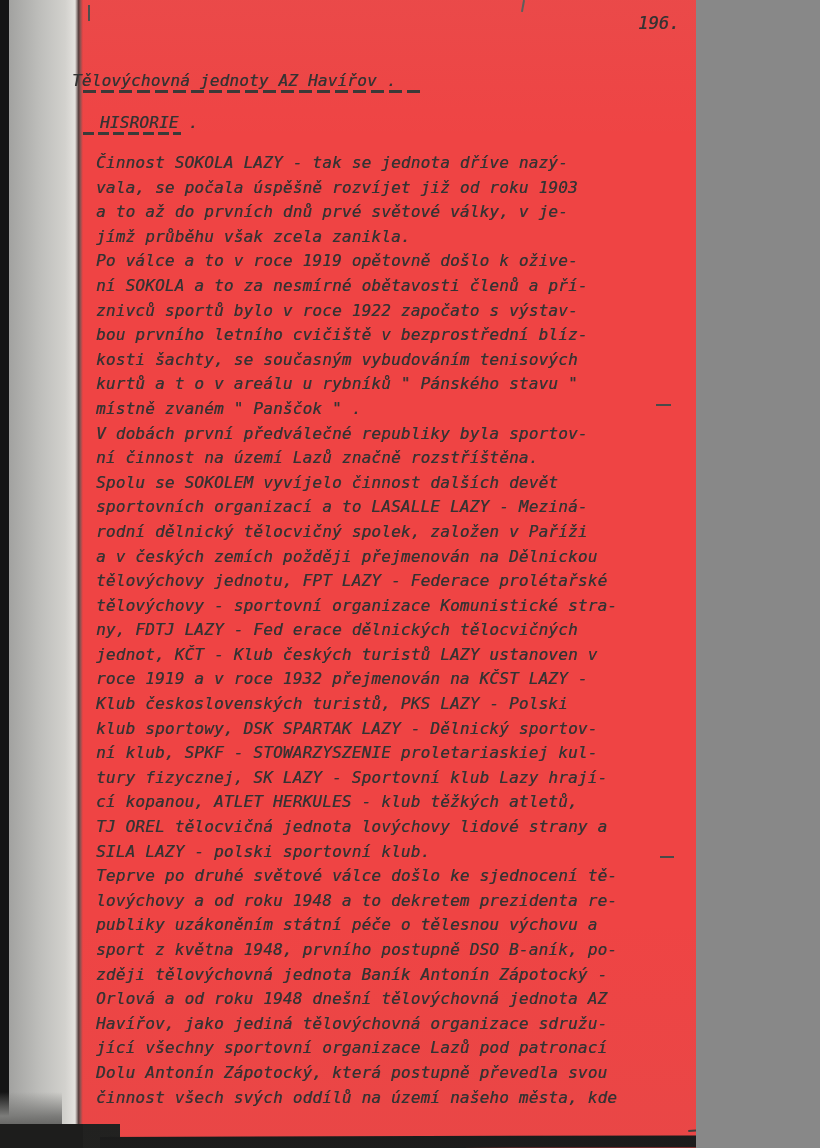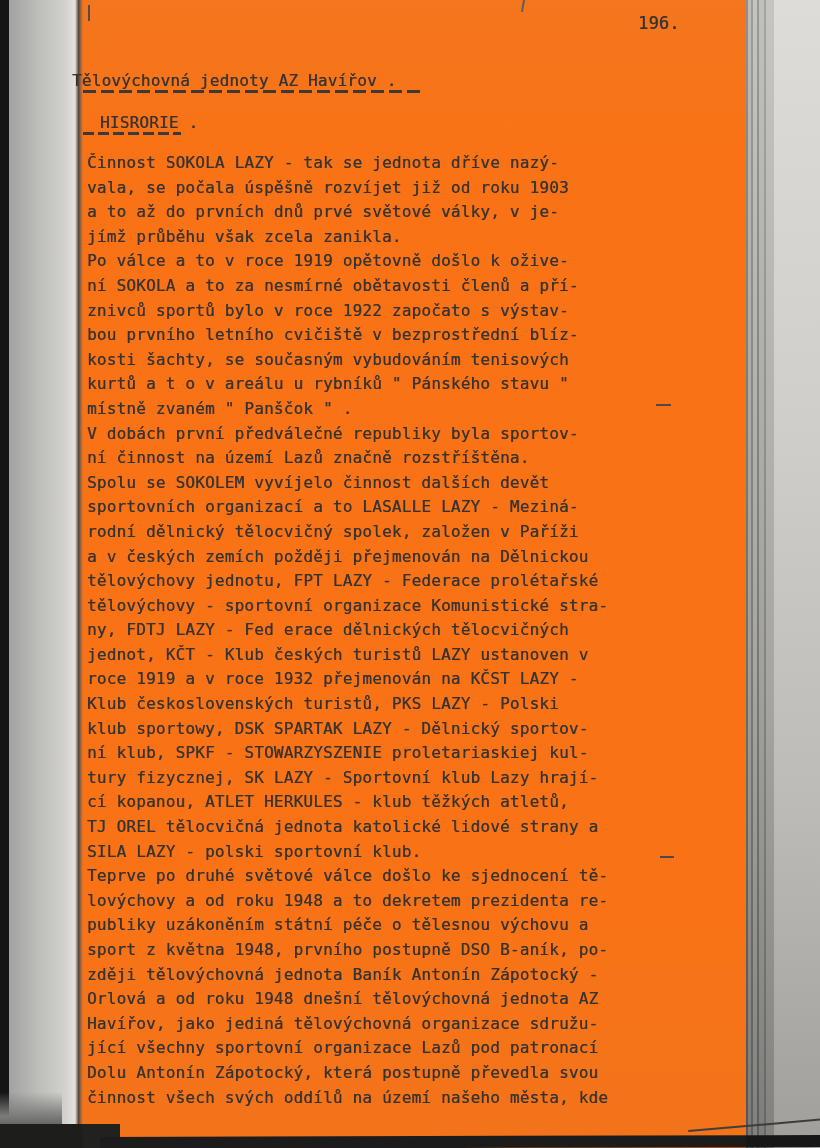--- a/index.html
+++ b/index.html
@@ -1,22 +1,23 @@
 <!DOCTYPE html>
 <html><head>
 <meta charset="utf-8">
 <style>
   html,body{margin:0;padding:0;background:#888;}
   .scan{
     position:relative;
-    width:820px;height:1148px;
+    width:696px;height:1148px;
     overflow:hidden;
-    background:#f97316;
+    background:#ef4444;
     font-family:"DejaVu Sans Mono","Liberation Mono",monospace;
     color:#333;
+    font-style:italic;
   }
   
   .left-black{
     position:absolute;left:0;top:0;width:9px;height:1148px;
     background:#151515;
   }
   .left-band{
     position:absolute;left:9px;top:0;width:66px;height:1148px;
     background:linear-gradient(90deg,#a2a2a0 0%,#bdbdba 45%,#d2d1cd 85%,#e4e2de 100%);
   }
@@ -96,21 +97,21 @@
     background:repeating-linear-gradient(90deg,#3a3a38 0 13px,rgba(0,0,0,0) 13px 18px);
   }
   .section-heading{
     position:absolute;left:100px;top:113px;
   }
   .heading-underline{
     position:absolute;left:83px;top:132px;width:98px;height:3px;
     background:repeating-linear-gradient(90deg,#3a3a38 0 11px,rgba(0,0,0,0) 11px 15px);
   }
   .body-text{
-    position:absolute;left:87px;top:151px;width:660px;
+    position:absolute;left:96px;top:151px;width:660px;
   }
   .body-text .line{
     height:24.6px;line-height:24.6px;
   }
   
   .vignette{
     position:absolute;left:83px;top:0;width:663px;height:1148px;
     background:linear-gradient(180deg,rgba(160,160,155,0.06) 0%,rgba(255,255,255,0) 12%,rgba(255,255,255,0) 80%,rgba(120,120,115,0.05) 100%);
     pointer-events:none;
   }
@@ -164,21 +165,21 @@
     <div class="tw line">tělovýchovy jednotu, FPT LAZY - Federace prolétařské</div>
     <div class="tw line">tělovýchovy - sportovní organizace Komunistické stra-</div>
     <div class="tw line">ny, FDTJ LAZY - Fed erace dělnických tělocvičných</div>
     <div class="tw line">jednot, KČT - Klub českých turistů LAZY ustanoven v</div>
     <div class="tw line">roce 1919 a v roce 1932 přejmenován na KČST LAZY -</div>
     <div class="tw line">Klub československých turistů, PKS LAZY - Polski</div>
     <div class="tw line">klub sportowy, DSK SPARTAK LAZY - Dělnický sportov-</div>
     <div class="tw line">ní klub, SPKF - STOWARZYSZENIE proletariaskiej kul-</div>
     <div class="tw line">tury fizycznej, SK LAZY - Sportovní klub Lazy hrají-</div>
     <div class="tw line">cí kopanou, ATLET HERKULES - klub těžkých atletů,</div>
-    <div class="tw line">TJ OREL tělocvičná jednota katolické lidové strany a</div>
+    <div class="tw line">TJ OREL tělocvičná jednota lovýchovy lidové strany a</div>
     <div class="tw line">SILA LAZY - polski sportovní klub.</div>
     <div class="tw line">Teprve po druhé světové válce došlo ke sjednocení tě-</div>
     <div class="tw line">lovýchovy a od roku 1948 a to dekretem prezidenta re-</div>
     <div class="tw line">publiky uzákoněním státní péče o tělesnou výchovu a</div>
     <div class="tw line">sport z května 1948, prvního postupně DSO B-aník, po-</div>
     <div class="tw line">zději tělovýchovná jednota Baník Antonín Zápotocký -</div>
     <div class="tw line">Orlová a od roku 1948 dnešní tělovýchovná jednota AZ</div>
     <div class="tw line">Havířov, jako jediná tělovýchovná organizace sdružu-</div>
     <div class="tw line">jící všechny sportovní organizace Lazů pod patronací</div>
     <div class="tw line">Dolu Antonín Zápotocký, která postupně převedla svou</div>

